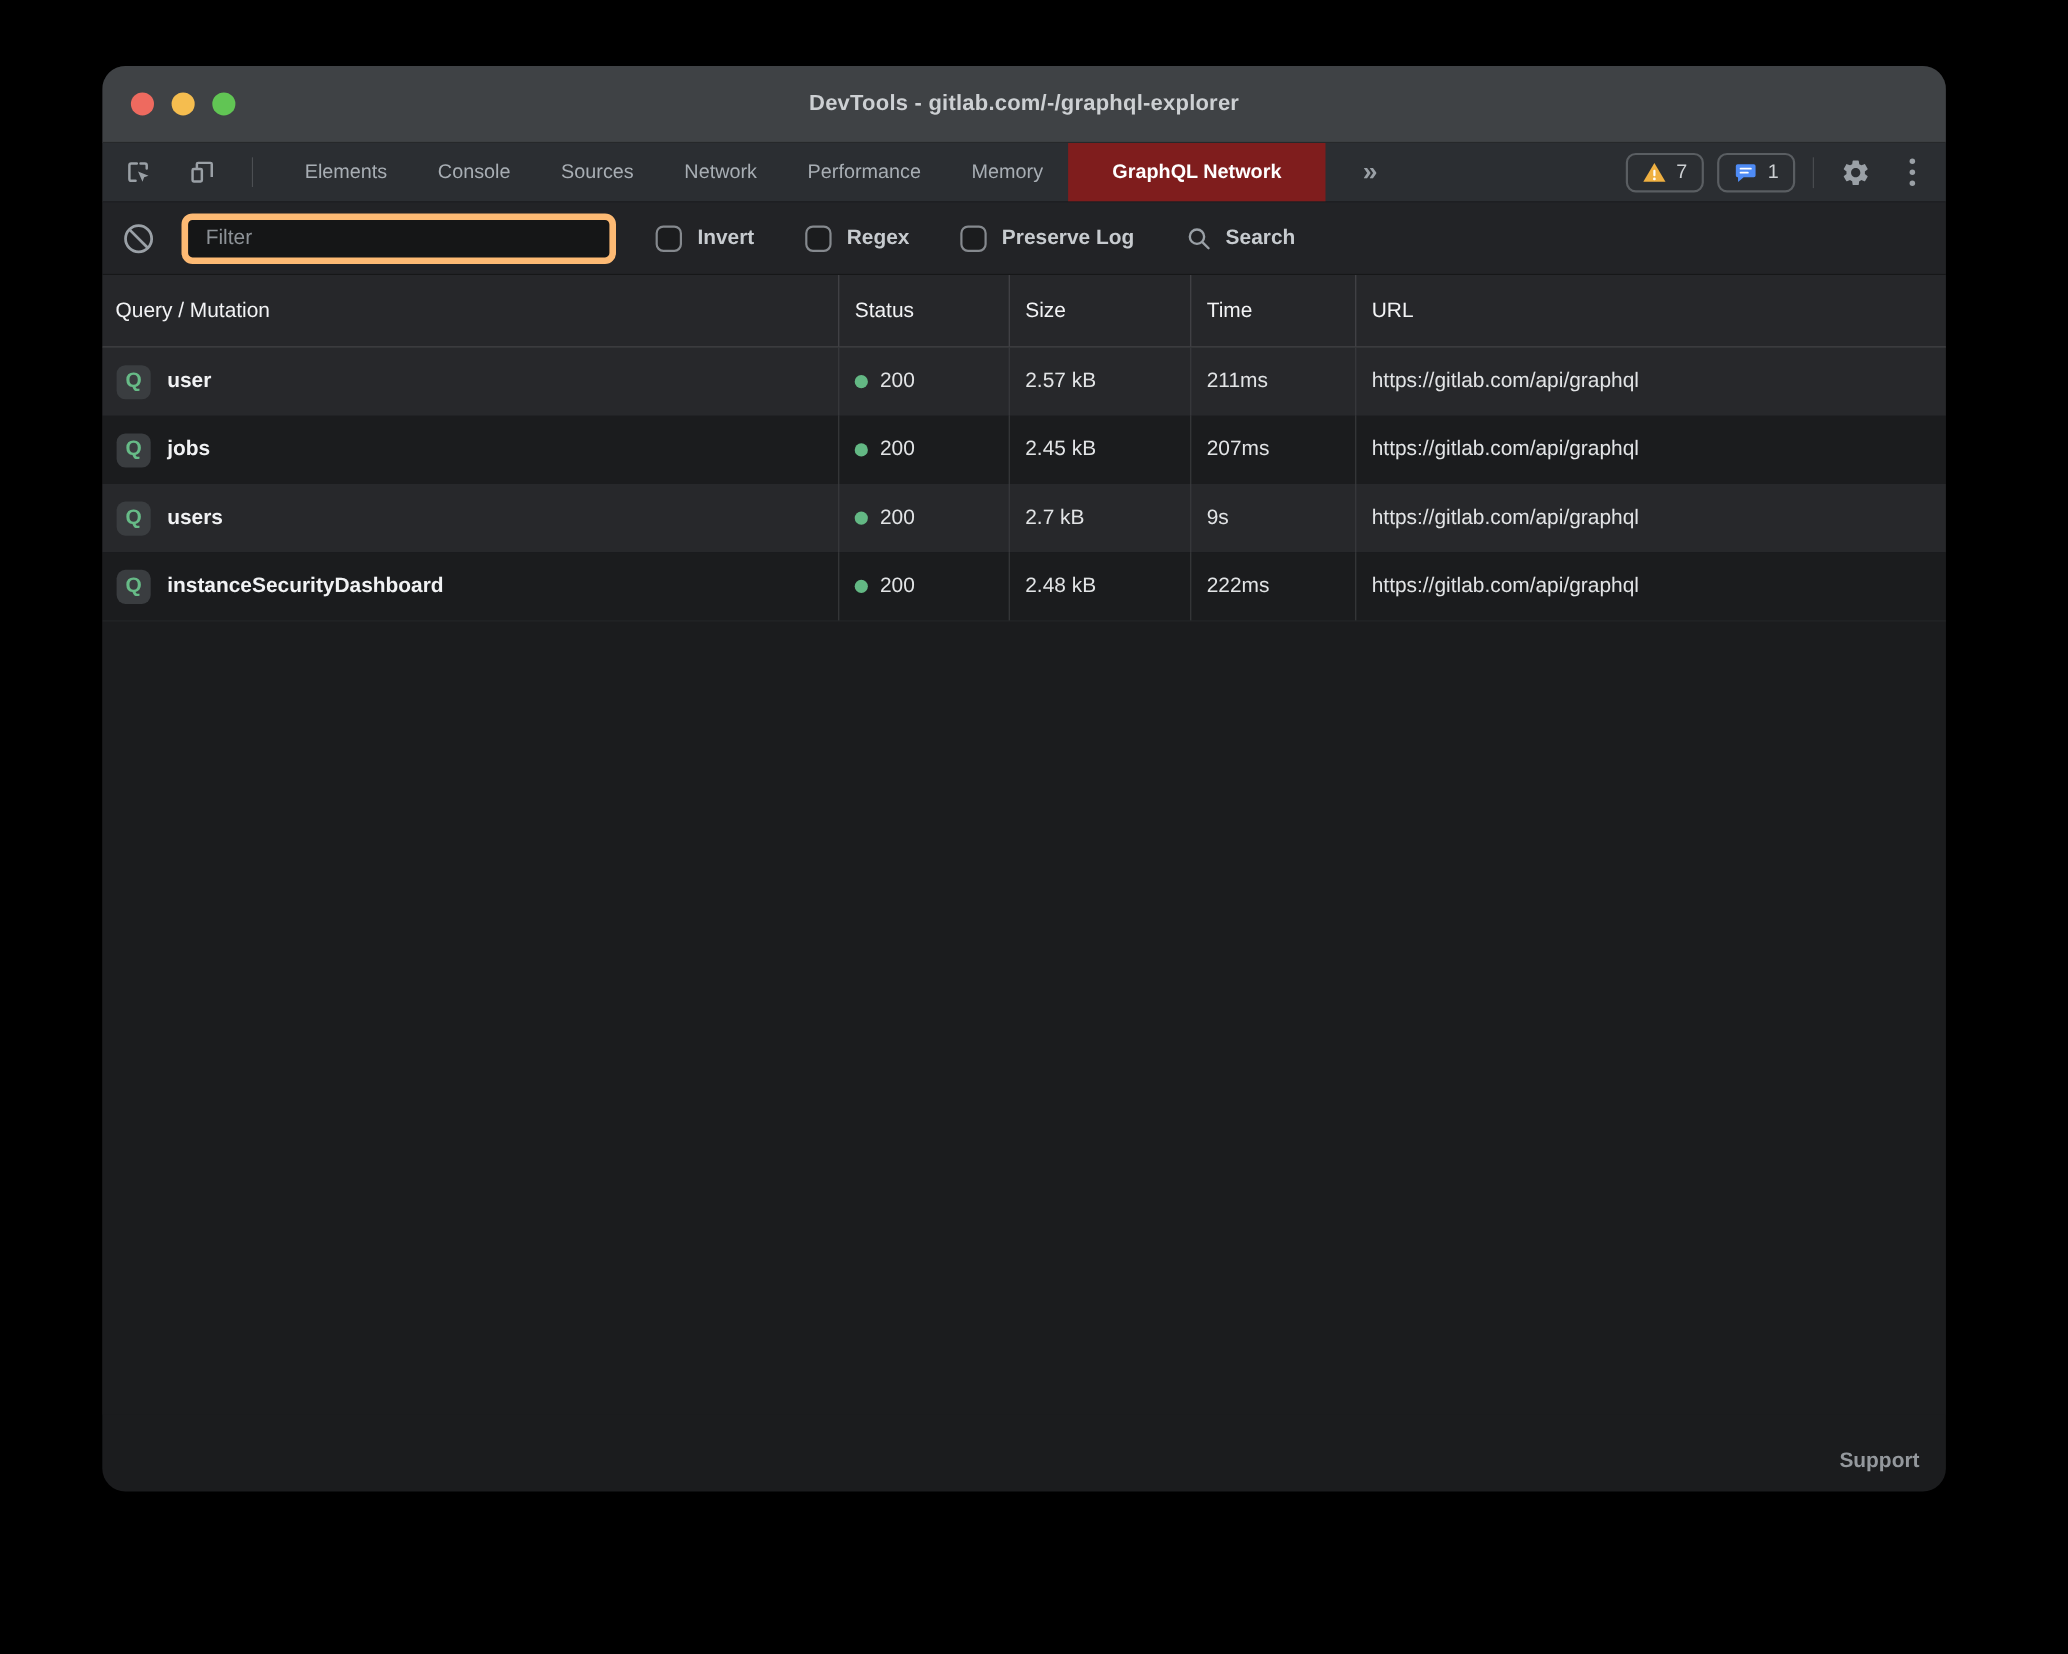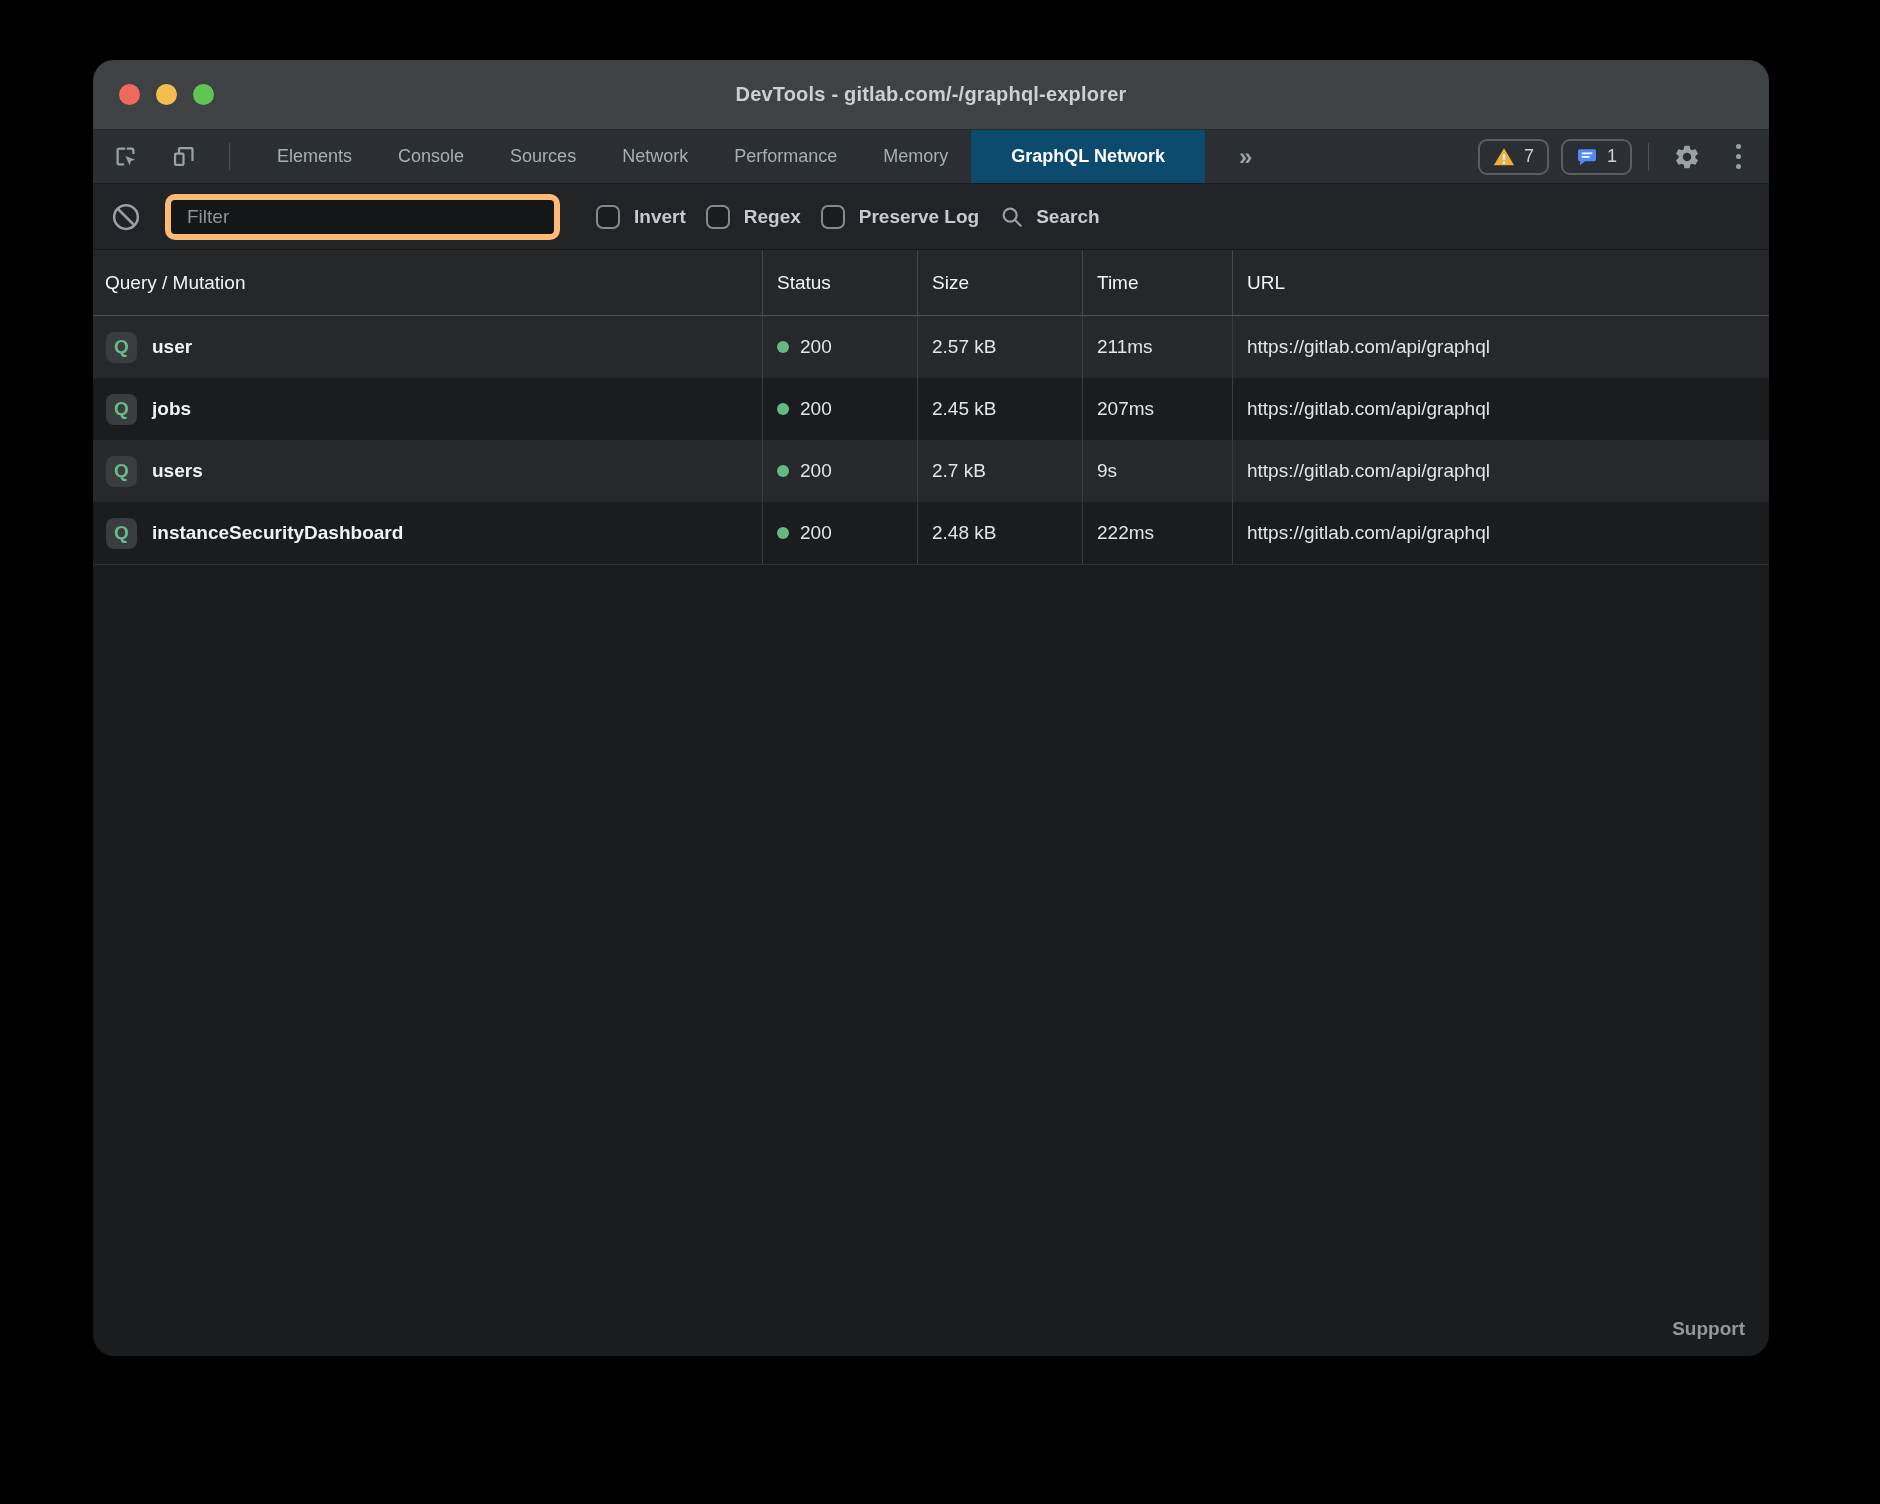--- a/index.html
+++ b/index.html
@@ -23,42 +23,42 @@
   .window-title { margin:0 auto; font-size:20px; font-weight:bold; color:#cdd0d3; letter-spacing:.2px; }
   
   .tabbar {
     flex:none; height:54px; background:#2b2e32; border-bottom:1px solid #1a1b1c;
     display:flex; align-items:stretch; padding-left:10px;gap:14px;
   }
   .icon-btn { width:44px; display:flex; align-items:center; justify-content:center; }
   .vsep { width:1px; background:#4c4f53; margin:13px 10px; }
   .tabs-container { display:flex; align-items:stretch; }
   .tab { display:flex; align-items:center; padding:0 23px; font-size:18px; color:#a8aeb4; white-space:nowrap; }
-  .tab.active { background:#0c4a6e; color:#fff; padding:0 40px; font-weight:bold; }
+  .tab.active { background:#7f1d1d; color:#fff; padding:0 40px; font-weight:bold; }
   .chevrons { display:flex; align-items:center; padding:0 20px; color:#9aa0a6; font-size:24px; font-weight:bold; }
   .tabbar-spacer { flex:1; }
   .right-controls { display:flex; align-items:center; gap:12px; padding-right:14px; }
   .count-badge {
     display:flex; align-items:center; gap:9px; height:36px; padding:0 13px;
     border:2px solid #5a5e62; border-radius:9px; color:#cdd0d3; font-size:18px;
   }
   .kebab { display:flex; flex-direction:column; gap:5px; align-items:center; width:34px; }
   .kebab span { width:5px; height:5px; border-radius:50%; background:#9aa0a6; }
   
   .filterbar {
     flex:none; height:66px; background:#222326; border-bottom:1px solid #161718;
     display:flex; align-items:center; padding:0 18px;
   }
   .filter-input {
     margin-left:24px; width:395px; height:46px; background:#151617;
     border:6px solid #fdba74; border-radius:10px; color:#e8eaec;
     font-size:19px; padding:0 16px; outline:none; font-family:"Liberation Sans", sans-serif;
   }
   .filter-input::placeholder { color:#8d9297; }
-  .filter-options { display:flex; align-items:center; gap:20px; margin-left:36px; }
+  .filter-options { display:flex; align-items:center; gap:46px; margin-left:36px; }
   .check-item { display:flex; align-items:center; gap:14px; }
   .checkbox {
     width:24px; height:24px; border:2px solid #85898e; border-radius:7px; background:#1b1c1e;
   }
   .check-label, .search-label { font-size:19px; font-weight:bold; color:#c7cbcf; white-space:nowrap; }
   .search-group { display:flex; align-items:center; gap:11px; }
   
   .grid-row { display:grid; grid-template-columns:669px 155px 165px 150px 1fr; }
   .table-header {
     flex:none; height:66px; background:#26272a; border-bottom:1px solid #505153;

